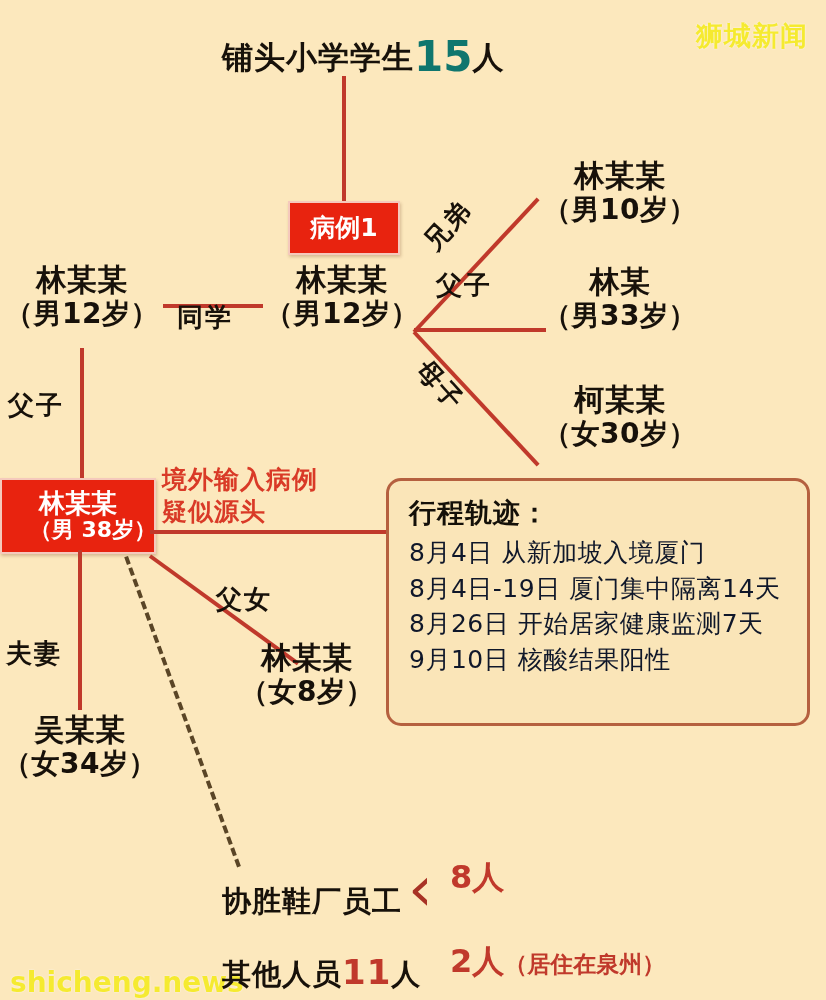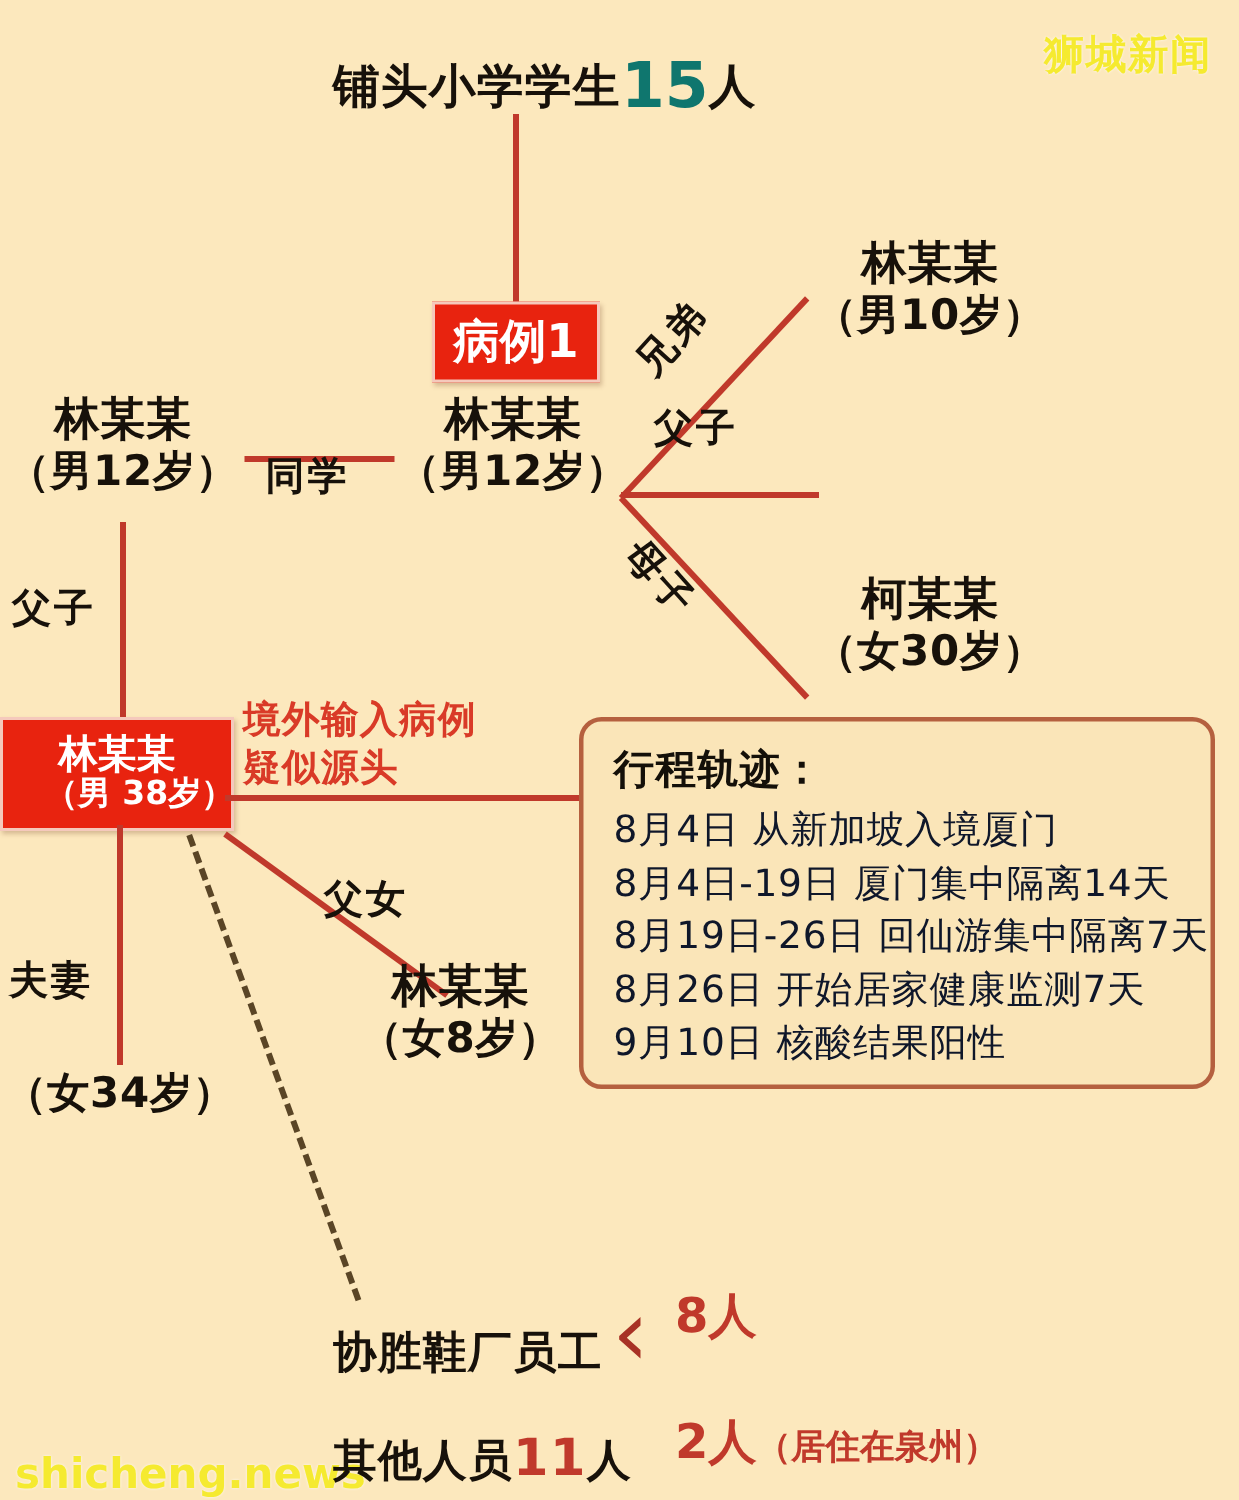--- a/index.html
+++ b/index.html
@@ -182,21 +182,21 @@
 
   <div class="wm wm-top" style="right:18px; top:18px;">狮城新闻</div>
   <div class="wm wm-bot" style="left:10px; top:966px;">shicheng.news</div>
 
   <div class="header" style="left:222px; top:32px;">
     <span>铺头小学学生</span><span class="big-red">15</span><span class="unit">人</span>
   </div>
 
   <div class="line vline" style="left:342px; top:76px; height:128px;"></div>
 
-  <div class="redbox" style="left:288px; top:201px; width:108px; height:50px; font-size:31px;">
+  <div class="redbox" style="left:288px; top:201px; width:108px; height:50px; font-size:25px;">
     <span>病例1</span>
   </div>
 
   <div class="node" style="left:262px; top:262px; width:160px;">
     <span class="nm">林某某</span>
     <span class="ag">（男12岁）</span>
   </div>
 
   <div class="node" style="left:2px; top:262px; width:160px;">
     <span class="nm">林某某</span>
@@ -215,20 +215,24 @@
 
   <div class="rel rot-up" style="left:420px; top:208px;">兄弟</div>
   <div class="rel" style="left:436px; top:268px;">父子</div>
   <div class="rel rot-down" style="left:412px; top:368px;">母子</div>
 
   <div class="node" style="left:520px; top:158px; width:200px;">
     <span class="nm">林某某</span>
     <span class="ag">（男10岁）</span>
   </div>
 
+  <div class="node" style="left:520px; top:264px; width:200px;">
+    <span class="nm">林某</span>
+    <span class="ag">（男33岁）</span>
+  </div>
 
   <div class="node" style="left:520px; top:382px; width:200px;">
     <span class="nm">柯某某</span>
     <span class="ag">（女30岁）</span>
   </div>
 
   <div class="redbox" style="left:0px; top:478px; width:152px; height:72px;">
     <span style="font-size:26px;">林某某</span>
     <span style="font-size:22px;padding-left:30px;">（男 38岁）</span>
   </div>
@@ -237,38 +241,38 @@
     <div>境外输入病例</div>
     <div>疑似源头</div>
   </div>
 
   <div class="line hline" style="left:150px; top:530px; width:238px;"></div>
 
   <div class="line vline" style="left:78px; top:550px; height:160px;"></div>
   <div class="rel" style="left:6px; top:636px;">夫妻</div>
 
   <div class="node" style="left:0px; top:712px; width:160px;">
+    <span class="nm">吴某某</span>
     <span class="ag">（女34岁）</span>
   </div>
 
   <div class="line diag" style="left:150px; top:554px; width:183px; transform:rotate(36deg);"></div>
   <div class="rel" style="left:216px; top:582px;">父女</div>
 
   <div class="node" style="left:222px; top:640px; width:170px;">
     <span class="nm">林某某</span>
     <span class="ag">（女8岁）</span>
   </div>
 
   <div class="dashed" style="left:128px; top:556px; width:330px; transform:rotate(70deg);"></div>
 
   <div class="panel" style="left:386px; top:478px; width:424px; height:248px;border-radius:15px;">
     <div class="p-title">行程轨迹：</div>
     <div class="p-row">8月4日 从新加坡入境厦门</div>
     <div class="p-row">8月4日-19日 厦门集中隔离14天</div>
-    <div class="p-row">8月19日-26日 回仙游集中隔离7天</div>
     <div class="p-row">8月26日 开始居家健康监测7天</div>
     <div class="p-row">9月10日 核酸结果阳性</div>
   </div>
 
   <div class="bot-label" style="left:222px; top:882px;">协胜鞋厂员工</div>
 
   <div class="bracket" style="left:408px; top:858px;">‹</div>
 
   <div class="bot-red-num" style="left:450px; top:856px;">8人</div>
 

